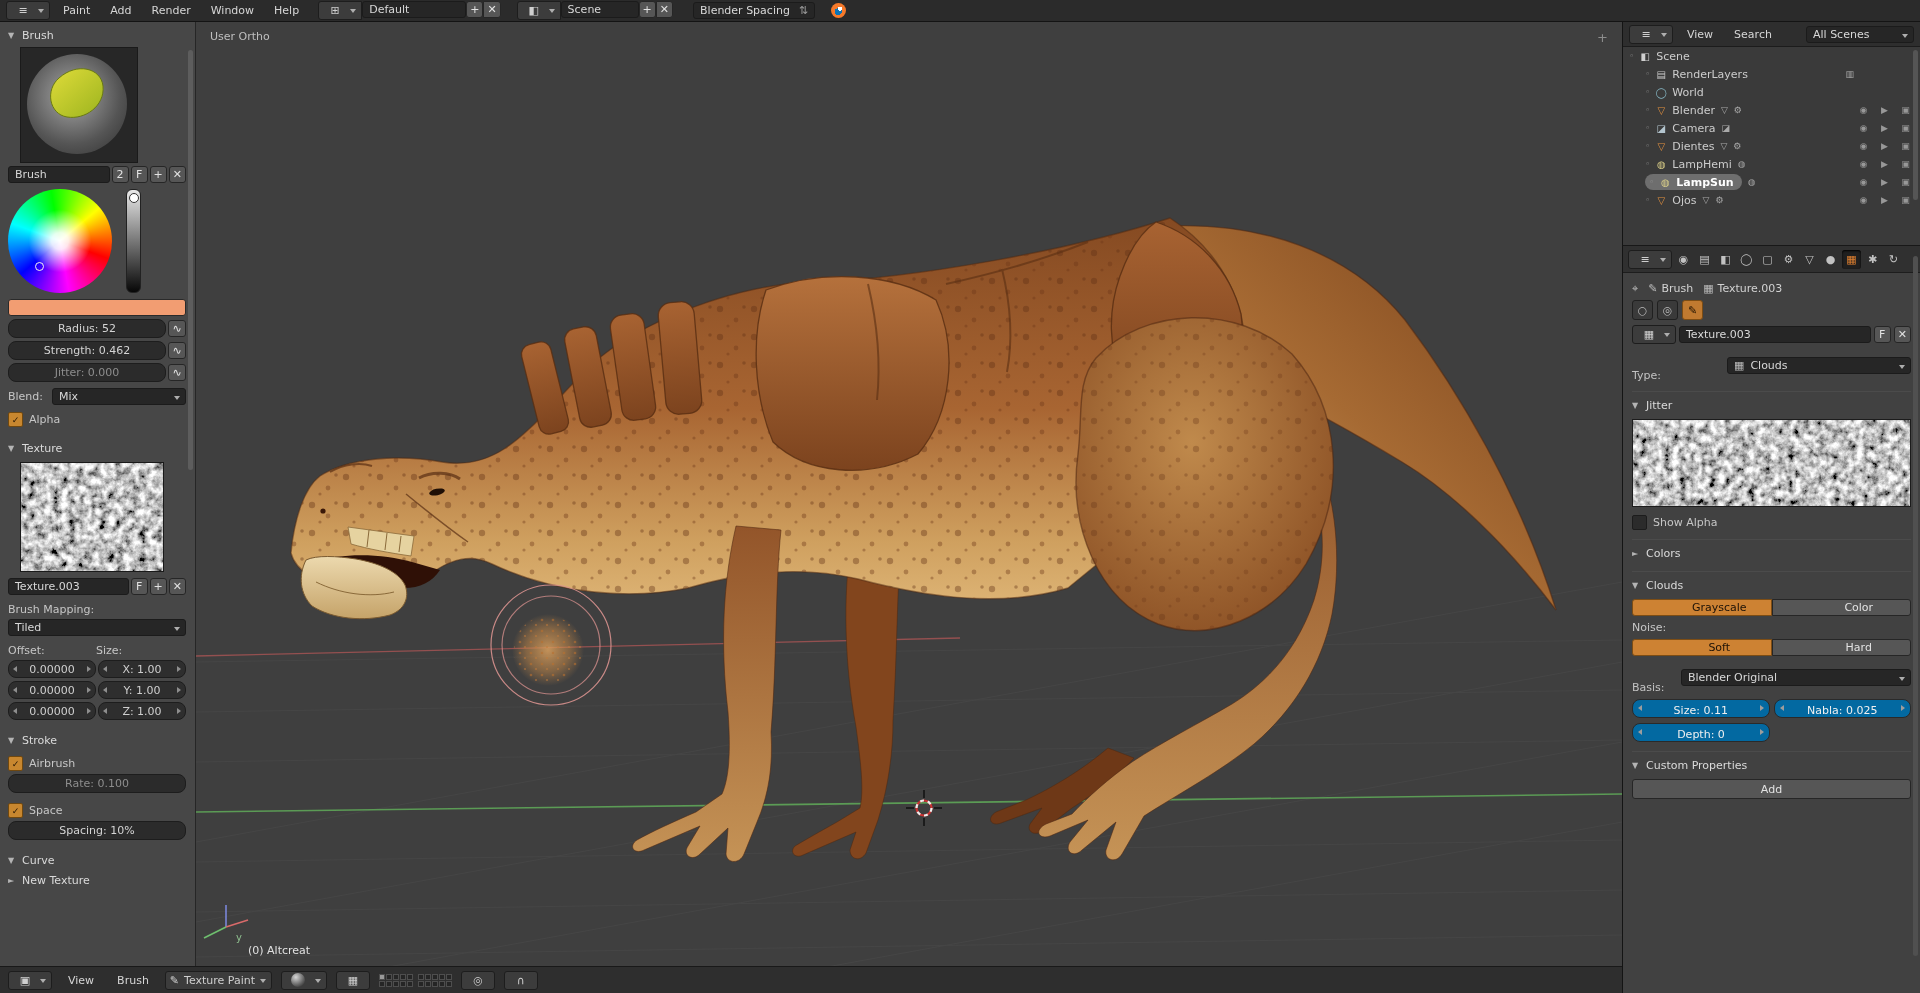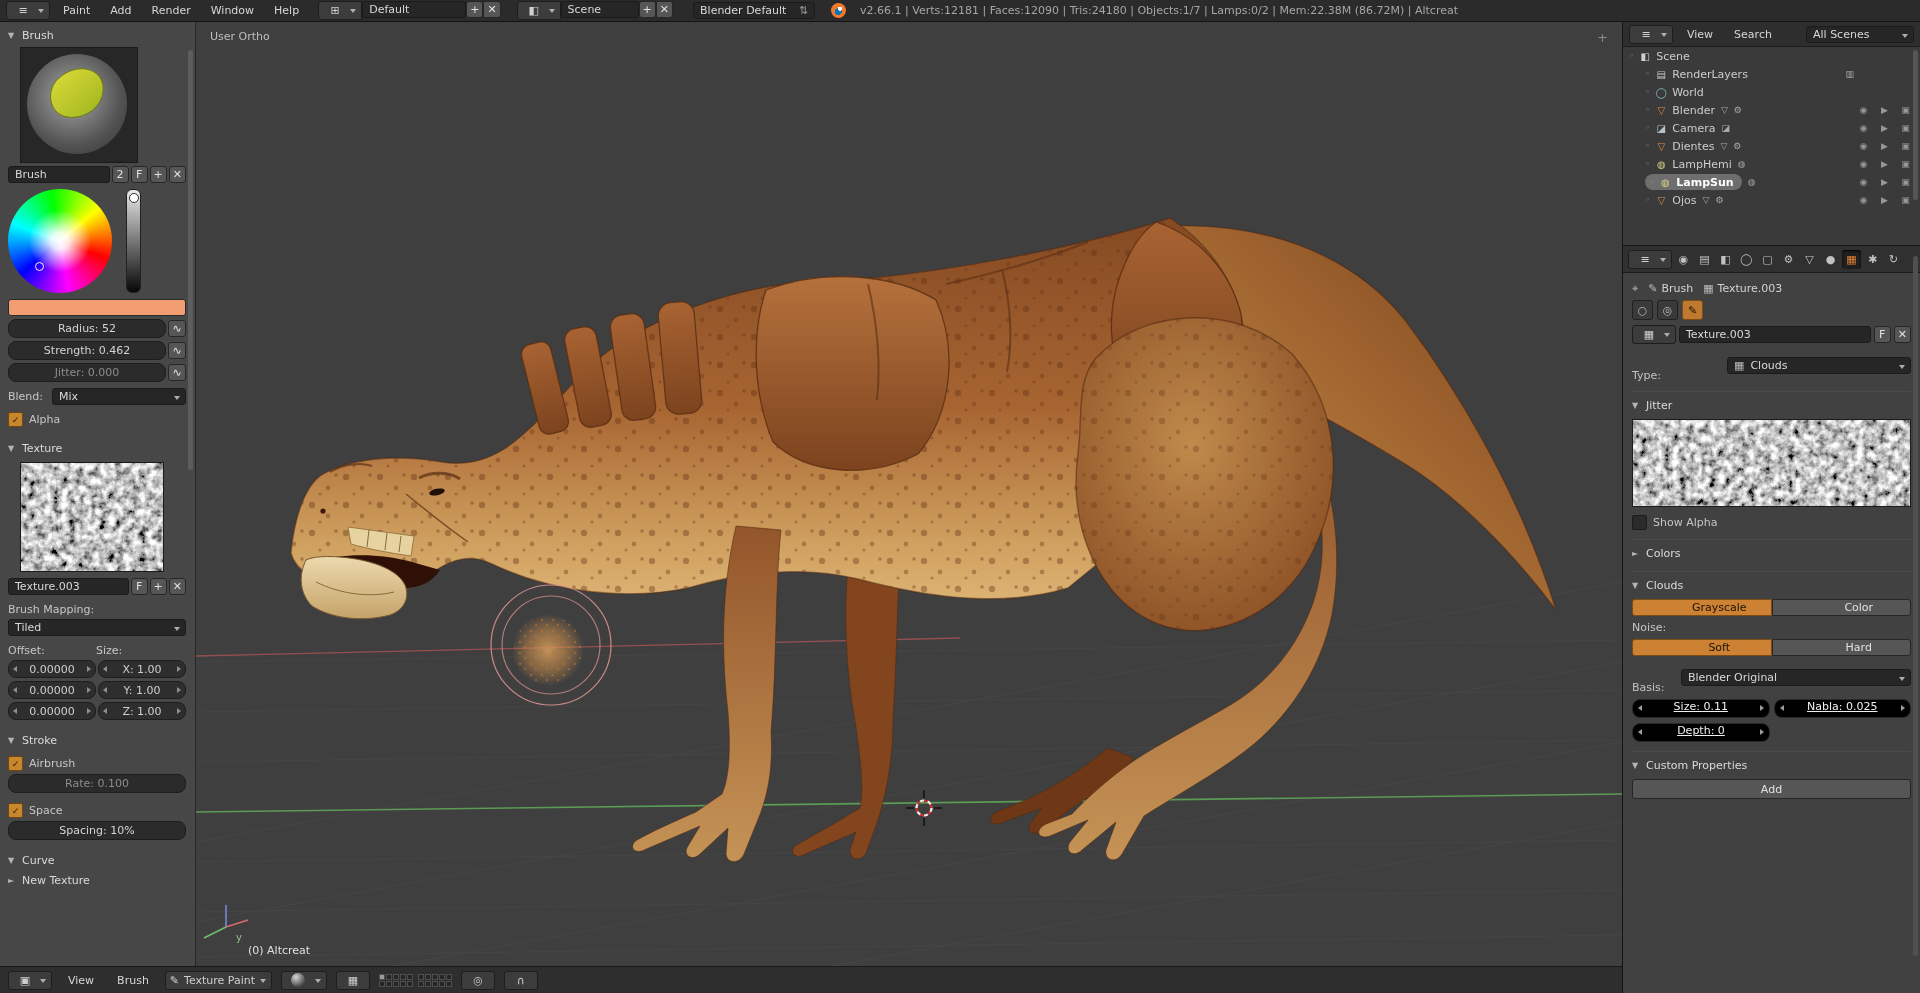--- a/index.html
+++ b/index.html
@@ -101,22 +101,22 @@
          border-left:1px solid #141414;border-top:1px solid #181818;box-sizing:border-box;}
   #ptabs{height:26px;background:#303030;border-bottom:1px solid #1d1d1d;display:flex;align-items:center;
          gap:2px;padding:0 5px;}
   .ptab{width:19px;height:19px;display:inline-flex;align-items:center;justify-content:center;border-radius:3px;
         color:#c2c2c2;font-size:11px;}
   .ptab.sel{background:#1f1f1f;color:#e08030;box-shadow:inset 0 1px 2px #000;}
   #pbody{padding:7px 9px;display:flex;flex-direction:column;}
   .prow{display:flex;gap:3px;align-items:center;margin-top:5px;}
   .plabel{flex:0 0 92px;color:#c2c2c2;margin-top:20px;}
   .ppanel{margin-top:9px;border-top:1px solid #4b4b4b;padding-top:5px;}
-  .pnum{position:relative;background:#000000;border:1px solid #2a2a2a;border-radius:8px;height:17px;flex:1;
-        display:flex;align-items:flex-start;justify-content:center;color:#f0f0f0;text-decoration:underline;}
+  .pnum{position:relative;background:#0369a1;border:1px solid #2a2a2a;border-radius:8px;height:17px;flex:1;
+        display:flex;align-items:flex-end;justify-content:center;color:#f0f0f0;}
   .pnum::before{content:"";position:absolute;left:5px;top:5px;border-top:3px solid transparent;
         border-bottom:3px solid transparent;border-right:4px solid #9d9d9d;}
   .pnum::after{content:"";position:absolute;right:5px;top:5px;border-top:3px solid transparent;
         border-bottom:3px solid transparent;border-left:4px solid #9d9d9d;}
   .pair{display:flex;flex:1;}
   .pair>*{flex:1;border-radius:0;padding-left:38px;}
   .pair>*:first-child{border-radius:3px 0 0 3px;}
   .pair>*:last-child{border-radius:0 3px 3px 0;}
   .slotbtn{width:19px;height:18px;display:inline-flex;align-items:center;justify-content:center;
            background:#3a3a3a;border:1px solid #202020;border-radius:3px;color:#bdbdbd;}
@@ -154,25 +154,24 @@
       <span class="ebtn dd" style="padding-right:14px">
           <span>◧</span>
         </span>
       <span class="fld left" style="width:78px">
           <span>Scene</span>
         </span>
       <span class="btn">+</span>
       <span class="btn">✕</span>
     </span>
     <span class="fld left" style="width:122px;margin-left:14px;justify-content:space-between">
-      <span>Blender Default</span>
+      <span>Blender Spacing</span>
         <span style="color:#9a9a9a">⇅</span>
     </span>
     <span id="blogo"></span>
-    <span class="stats">v2.66.1 | Verts:12181 | Faces:12090 | Tris:24180 | Objects:1/7 | Lamps:0/2 | Mem:22.38M (86.72M) | Altcreat</span>
   </div>
 
   <div id="viewport">
     <svg id="scene" width="1622" height="944" viewBox="0 0 1622 944">
       <defs>
         <linearGradient id="gBody" x1="0" y1="0" x2="0" y2="1">
           <stop offset="0" stop-color="#854a22"></stop>
             <stop offset="0.5" stop-color="#a86532"></stop>
           <stop offset="0.85" stop-color="#cfa05f"></stop>
             <stop offset="1" stop-color="#dcb273"></stop>

